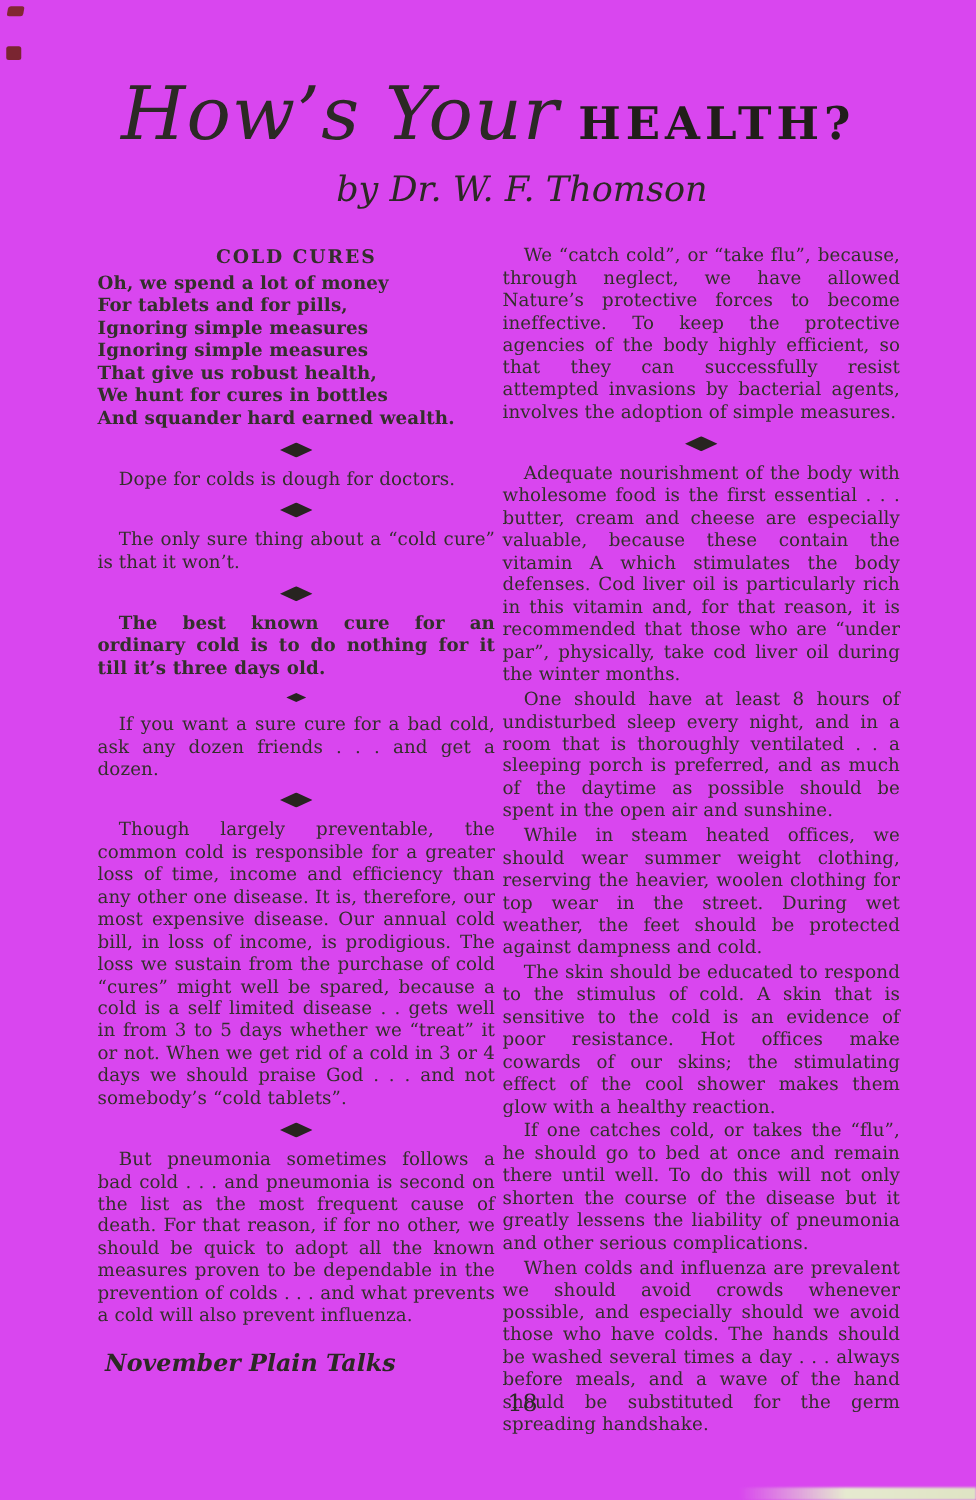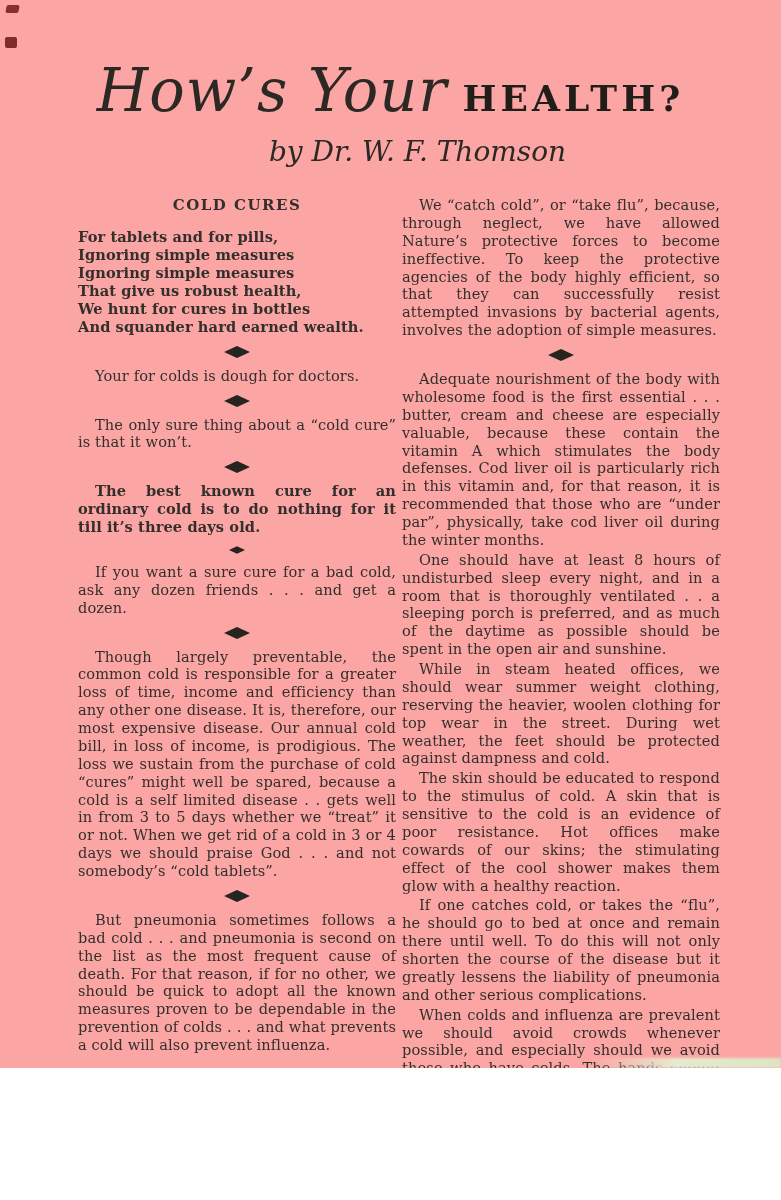--- a/index.html
+++ b/index.html
@@ -1,18 +1,18 @@
 <!DOCTYPE html>
 <html><head>
 <meta charset="utf-8">
 <style>
   html,body{margin:0;padding:0;background:#ffffff;}
   .page{
-    position:relative;width:781px;height:1068px;overflow:hidden;
-    background:#fca5a5;color:#33302b;
+    position:relative;width:781px;height:1200px;overflow:hidden;
+    background:#d946ef;color:#33302b;
     font-family:"DejaVu Serif",serif;
   }
   
   .edge-mark{position:absolute;border-radius:2px;opacity:.9;}
   .edge-mark.m1{left:6px;top:5px;width:13px;height:8px;background:#78241e;transform:skewX(-10deg);}
   .edge-mark.m2{left:5px;top:37px;width:12px;height:11px;background:#6f211c;}
   
   .corner-strip{
     position:absolute;right:0;bottom:0;width:190px;height:10px;
     background:linear-gradient(90deg, rgba(227,231,201,0) 0%, #e6ead0 45%, #dfe4c4 100%);
@@ -24,21 +24,21 @@
   .title-caps{font-weight:bold;font-size:36px;letter-spacing:4px;color:#211e1a;margin-left:10px;}
   .byline{font-style:italic;font-size:28px;margin-top:10px;padding-left:54px;color:#2c2925;}
   
   .col{
     position:absolute;top:196px;width:318px;
     font-size:14.6px;line-height:1.225;text-align:justify;
     letter-spacing:.1px;
   }
   .col-left{left:78px;}
   .col-right{left:402px;}
-  .section-heading{font-weight:bold;text-align:center;letter-spacing:1.5px;font-size:15px;margin-bottom:14px;}
+  .section-heading{font-weight:bold;text-align:center;letter-spacing:1.5px;font-size:15px;margin-bottom:4px;}
   .poem{font-weight:bold;text-align:left;}
   .poem span{display:block;}
   .para{text-indent:17px;margin:0 0 2px 0;}
   .bold{font-weight:bold;}
   .divider{text-align:center;margin:10px 0 9px 0;line-height:0;}
   .divider svg{display:inline-block;}
   .divider svg polygon{fill:#272420;}
   .divider.small svg{width:16px;height:8px;}
   
   .footer-journal{position:absolute;left:84px;top:1080px;font-style:italic;font-weight:bold;font-size:19px;color:#2c2925;}
@@ -54,33 +54,34 @@
 
   <div class="header">
     <span class="title-script">How’s Your</span>
     <span class="title-caps">HEALTH?</span>
     <div class="byline">by Dr. W. F. Thomson</div>
   </div>
 
   <div class="col col-left">
     <div class="section-heading">COLD CURES</div>
     <div class="poem">
+      <span>Oh, we spend a lot of money</span>
       <span>For tablets and for pills,</span>
       <span>Ignoring simple measures</span>
       <span>Ignoring simple measures</span>
       <span>That give us robust health,</span>
       <span>We hunt for cures in bottles</span>
       <span>And squander hard earned wealth.</span>
     </div>
 
     <div class="divider"><svg width="26" height="12" viewBox="0 0 26 12">
           <polygon points="13,0 26,6 13,12 0,6"></polygon>
         </svg></div>
 
-    <div class="para">Your for colds is dough for doctors.</div>
+    <div class="para">Dope for colds is dough for doctors.</div>
 
     <div class="divider"><svg width="26" height="12" viewBox="0 0 26 12">
           <polygon points="13,0 26,6 13,12 0,6"></polygon>
         </svg></div>
 
     <div class="para">The only sure thing about a “cold cure” is that it won’t.</div>
 
     <div class="divider"><svg width="26" height="12" viewBox="0 0 26 12">
           <polygon points="13,0 26,6 13,12 0,6"></polygon>
         </svg></div>

